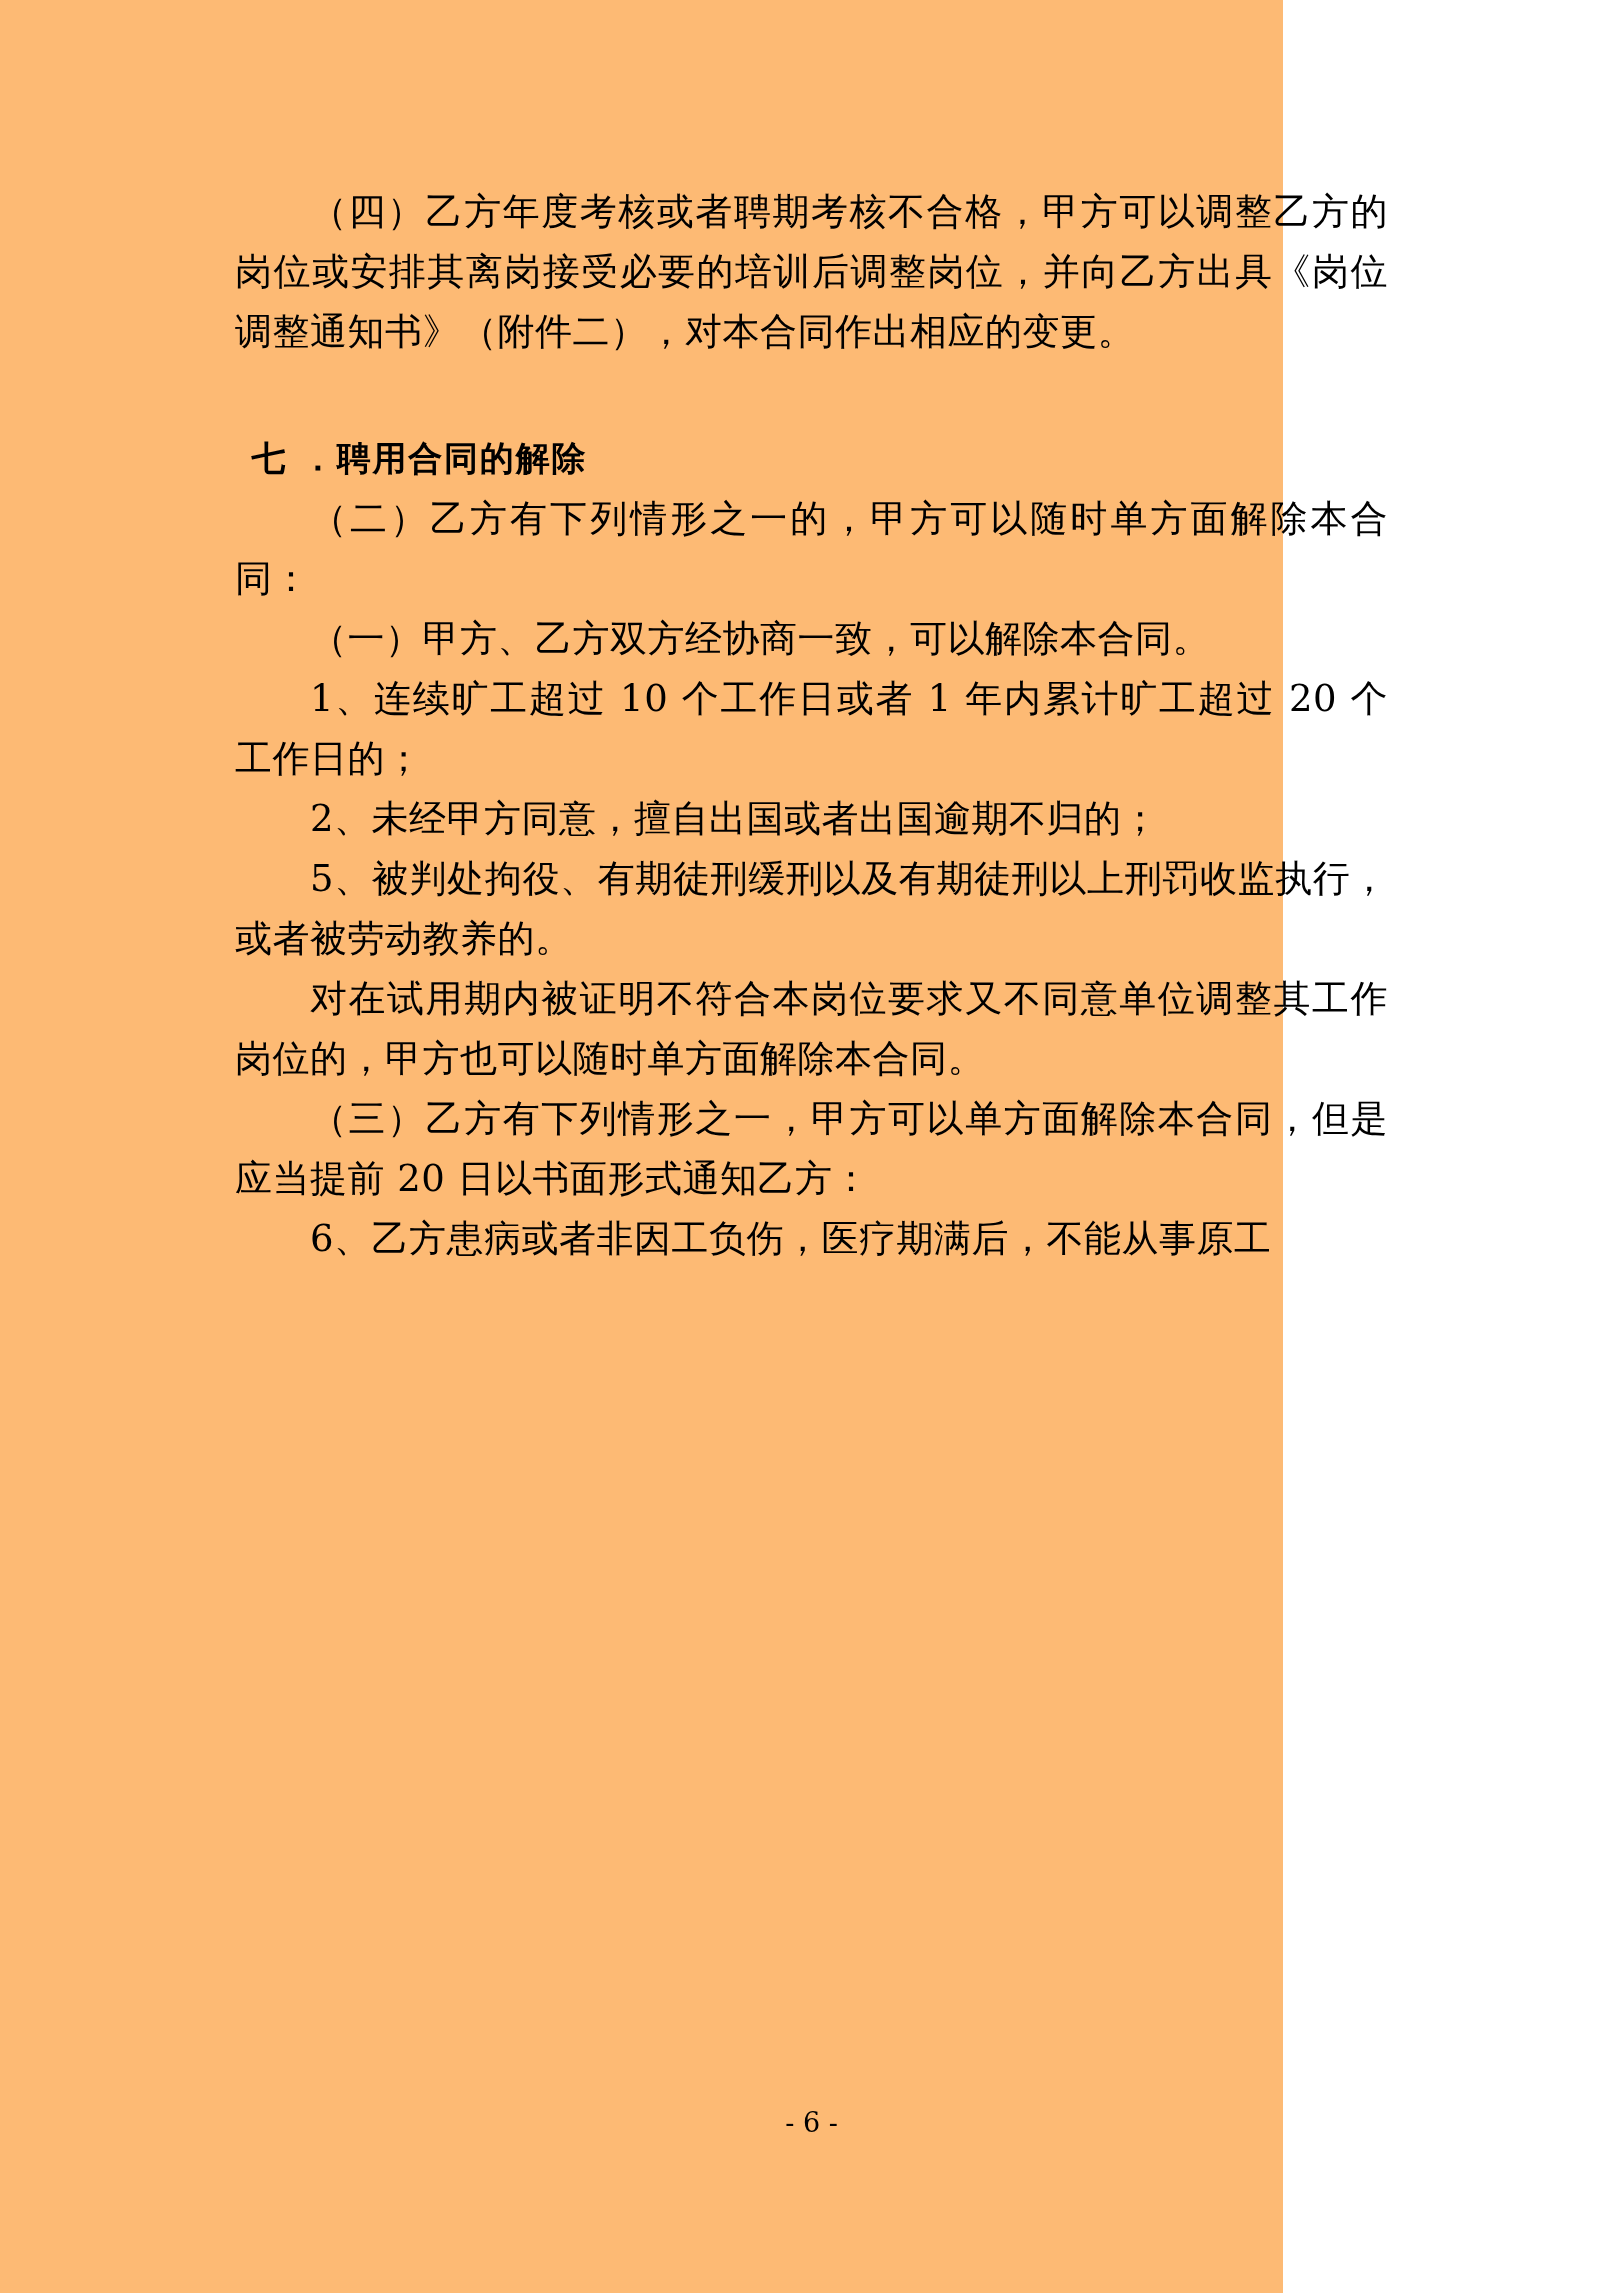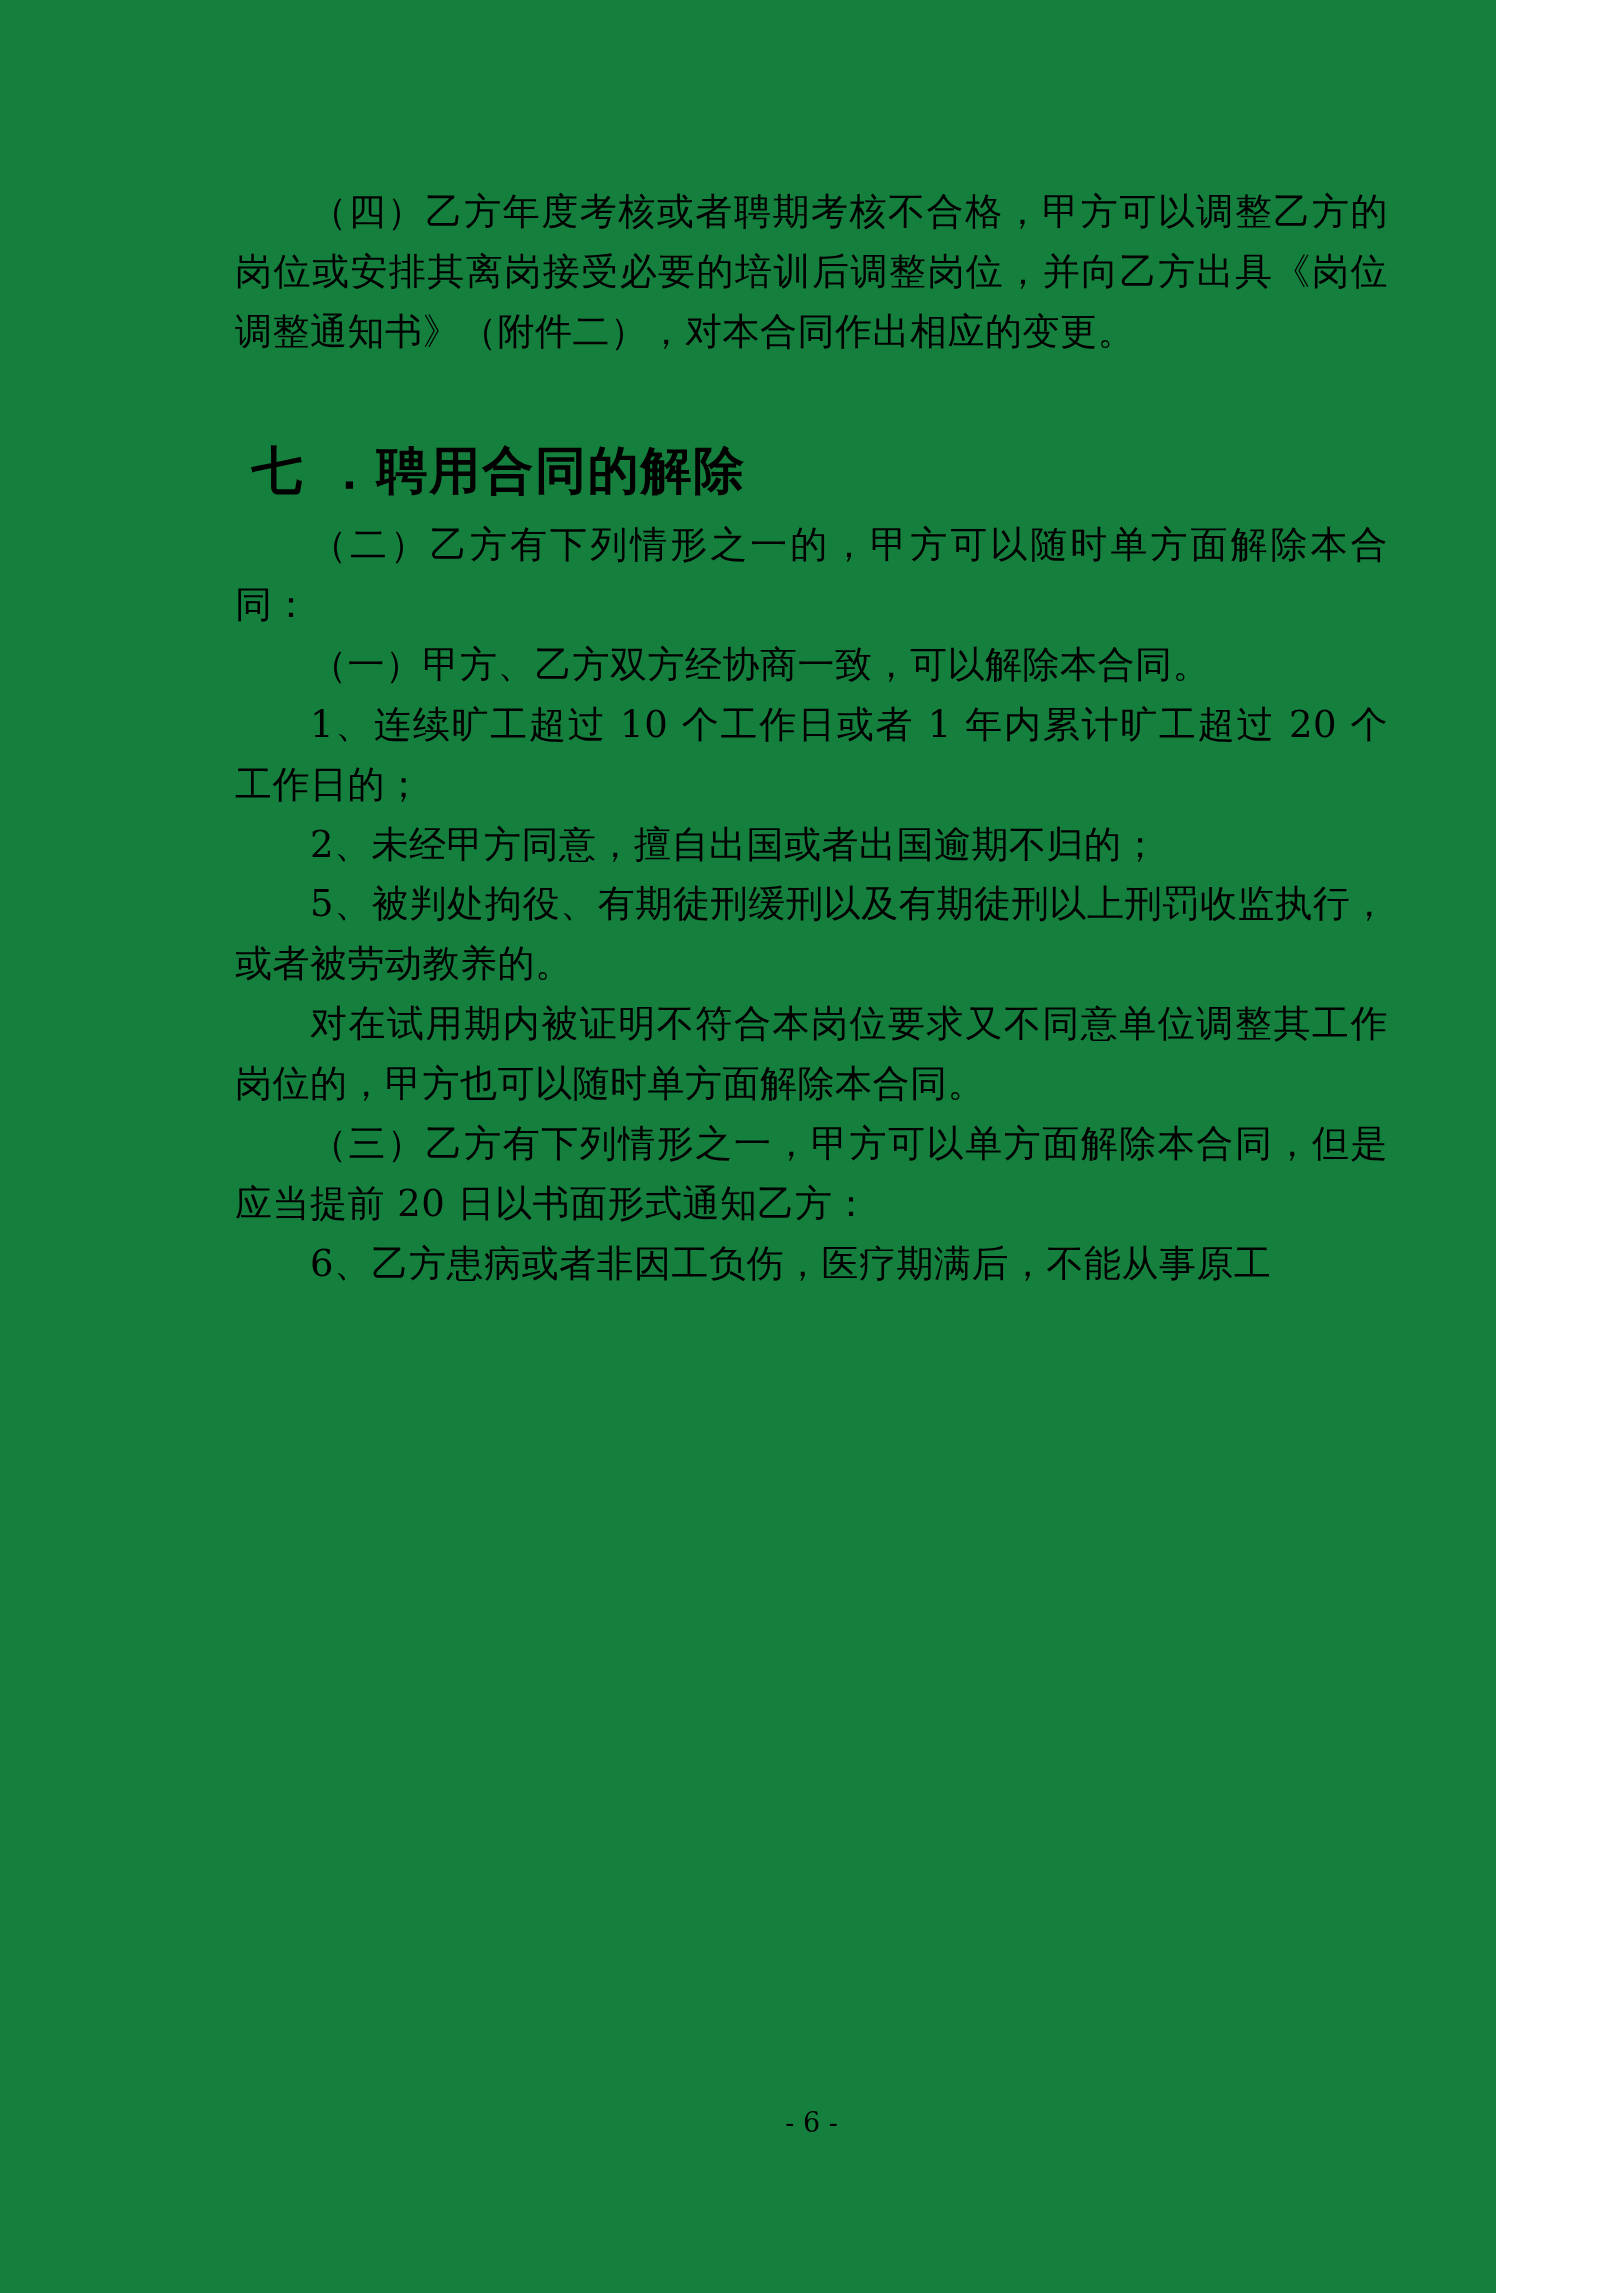--- a/index.html
+++ b/index.html
@@ -12,24 +12,23 @@
     height: 2294px;
     font-family: "DejaVu Serif", "Liberation Serif", serif;
     color: #000000;
     position: relative;
     overflow: hidden;
   }
   .page {
     position: absolute;
     left: 0;
     top: 0;
-    width: 1476px;
+    width: 1283px;
     height: 2294px;
-    background: #15803d;
-    padding-left: 20px;
+    background: #fdba74;
   }
   .content {
     position: absolute;
     left: 235px;
     top: 182px;
     width: 1153px;
   }
   .para {
     font-size: 37px;
     line-height: 1.62;
@@ -41,21 +40,21 @@
   .indent {
     text-indent: 75px;
   }
   .spacer-lg {
     height: 71px;
   }
   .spacer-sm {
     height: 5.5px;
   }
   .heading {
-    font-size: 51px;
+    font-size: 34px;
     font-weight: bold;
     line-height: 1.5;
     margin: 0;
     letter-spacing: 1.8px;
     font-family: "DejaVu Sans", "Liberation Sans", sans-serif;
   }
   .heading-wrap {
     padding-left: 16.4px;
   }
   .footer {

